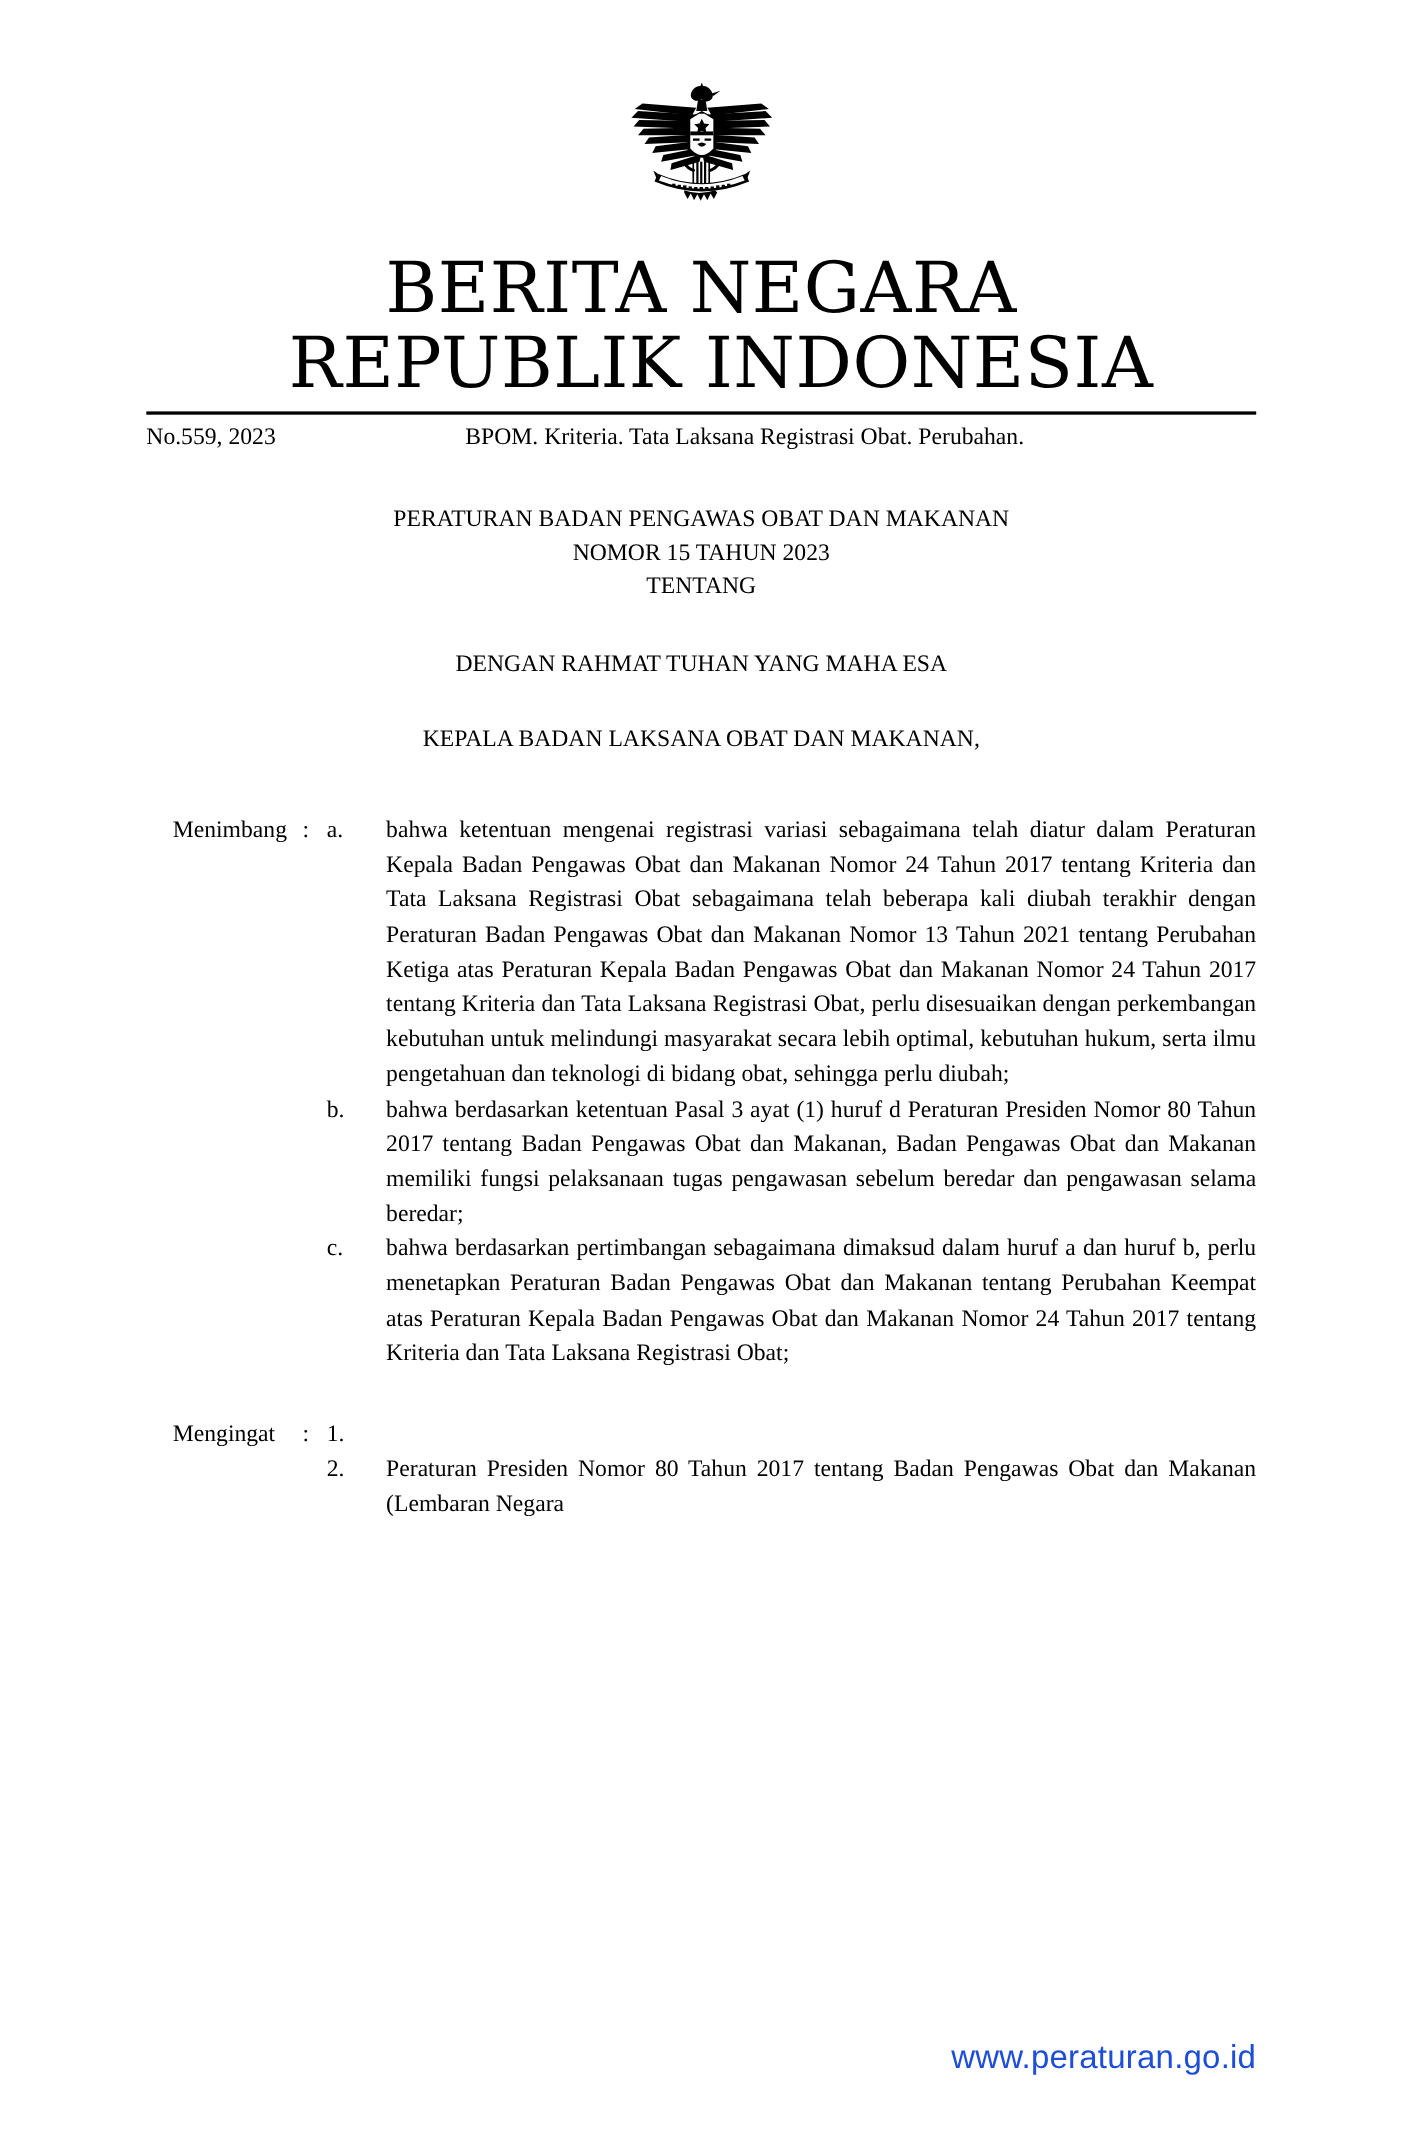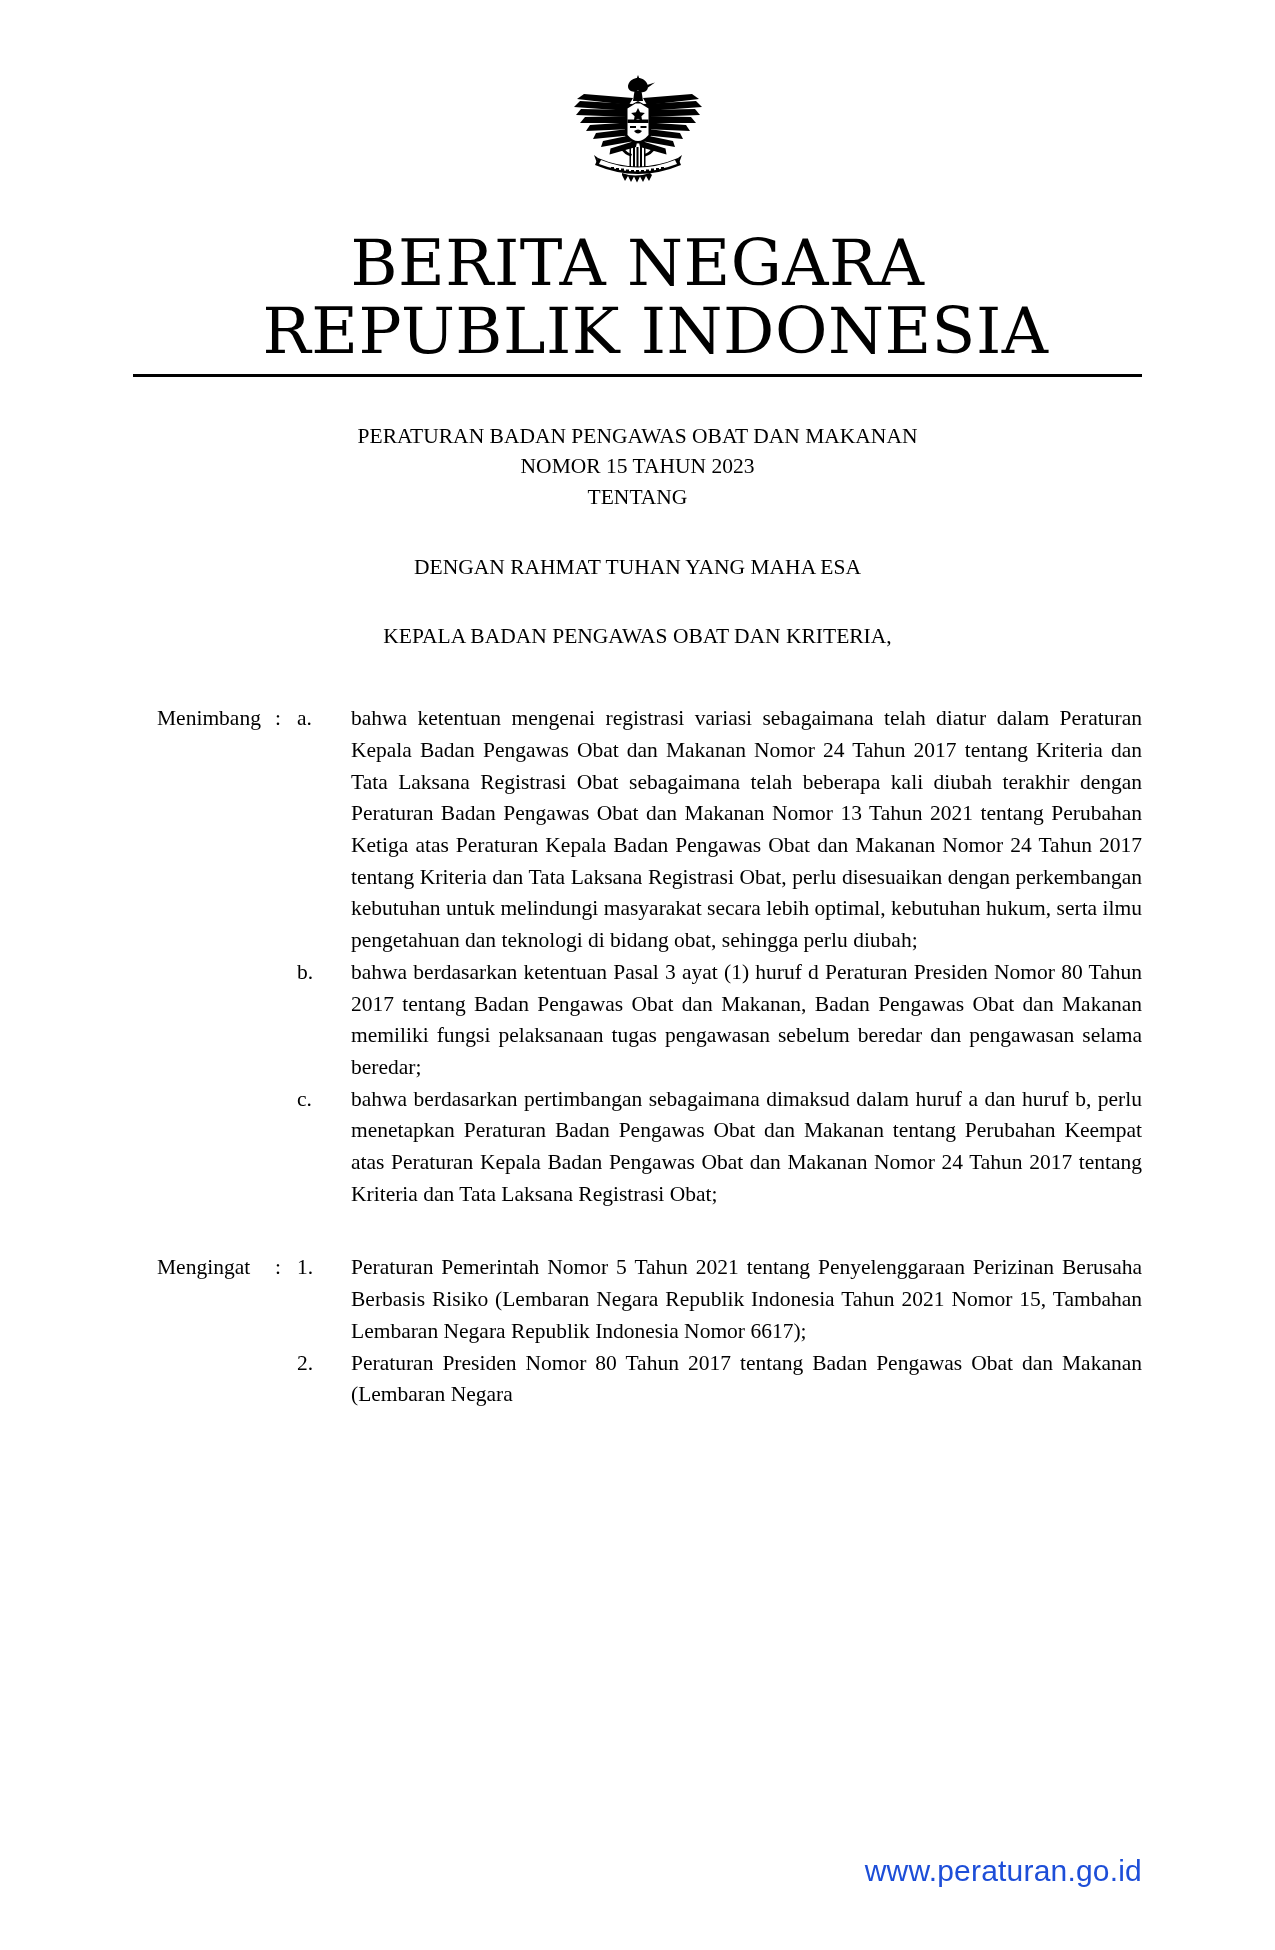--- a/index.html
+++ b/index.html
@@ -231,30 +231,34 @@
     </svg>
 
     <div class="masthead-title">
       <span>BERITA NEGARA</span>
       <span class="line2">REPUBLIK INDONESIA</span>
     </div>
   </div>
 
   <div class="rule"></div>
 
+  <div class="gazette-row">
+    <div class="gazette-no">No.559, 2023</div>
+    <div class="gazette-subject">BPOM. Kriteria. Tata Laksana Registrasi Obat. Perubahan.</div>
+  </div>
 
   <div class="reg-heading">
     <div>PERATURAN BADAN PENGAWAS OBAT DAN MAKANAN</div>
     <div>NOMOR 15 TAHUN 2023</div>
     <div>TENTANG</div>
   </div>
 
   <div class="blessing">DENGAN RAHMAT TUHAN YANG MAHA ESA</div>
 
-  <div class="authority">KEPALA BADAN PENGAWAS OBAT DAN KRITERIA,</div>
+  <div class="authority">KEPALA BADAN LAKSANA OBAT DAN MAKANAN,</div>
 
   <div class="clause-block first">
 
     <div class="clause-row">
       <div class="clause-label">Menimbang</div>
       <div class="clause-colon">:</div>
       <div class="clause-marker">a.</div>
       <div class="clause-text">bahwa ketentuan mengenai registrasi variasi sebagaimana telah diatur dalam Peraturan Kepala Badan Pengawas Obat dan Makanan Nomor 24 Tahun 2017 tentang Kriteria dan Tata Laksana Registrasi Obat sebagaimana telah beberapa kali diubah terakhir dengan Peraturan Badan Pengawas Obat dan Makanan Nomor 13 Tahun 2021 tentang Perubahan Ketiga atas Peraturan Kepala Badan Pengawas Obat dan Makanan Nomor 24 Tahun 2017 tentang Kriteria dan Tata Laksana Registrasi Obat, perlu disesuaikan dengan perkembangan kebutuhan untuk melindungi masyarakat secara lebih optimal, kebutuhan hukum, serta ilmu pengetahuan dan teknologi di bidang obat, sehingga perlu diubah;</div>
     </div>
 
@@ -273,21 +277,20 @@
     </div>
 
   </div>
 
   <div class="clause-block second">
 
     <div class="clause-row">
       <div class="clause-label">Mengingat</div>
       <div class="clause-colon">:</div>
       <div class="clause-marker">1.</div>
-      <div class="clause-text">Peraturan Pemerintah Nomor 5 Tahun 2021 tentang Penyelenggaraan Perizinan Berusaha Berbasis Risiko (Lembaran Negara Republik Indonesia Tahun 2021 Nomor 15, Tambahan Lembaran Negara Republik Indonesia Nomor 6617);</div>
     </div>
 
     <div class="clause-row cont">
       <div class="clause-label"></div>
       <div class="clause-colon"></div>
       <div class="clause-marker">2.</div>
       <div class="clause-text">Peraturan Presiden Nomor 80 Tahun 2017 tentang Badan Pengawas Obat dan Makanan (Lembaran Negara</div>
     </div>
 
   </div>

